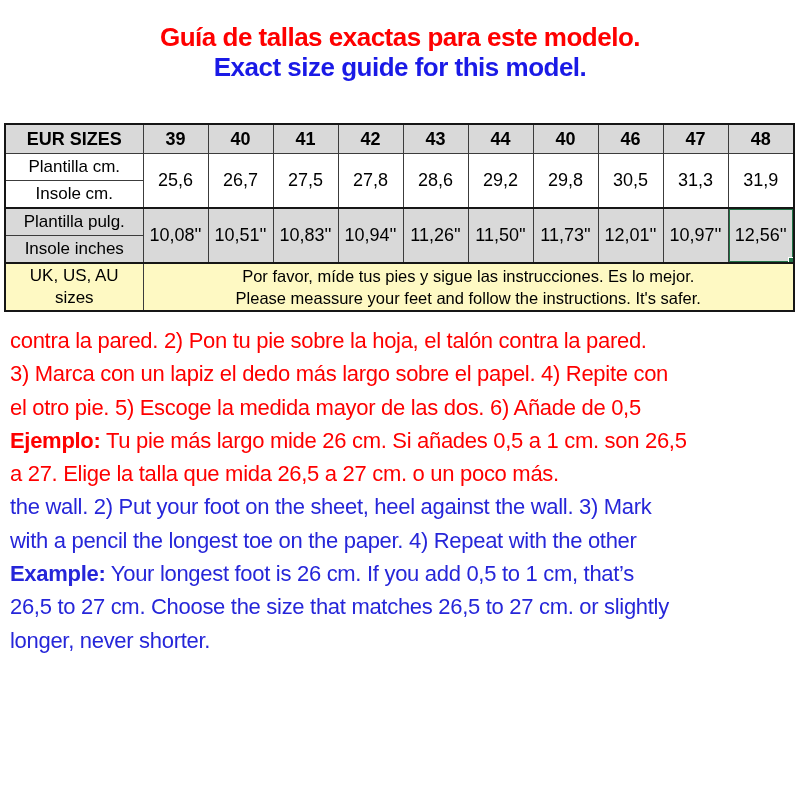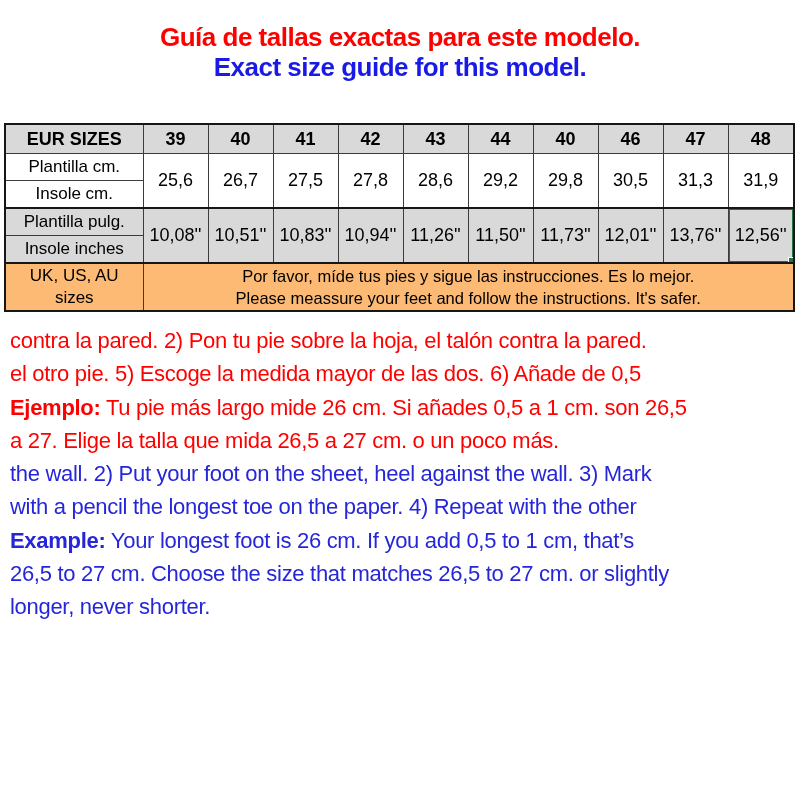--- a/index.html
+++ b/index.html
@@ -15,21 +15,21 @@
   table.size-table{border-collapse:collapse;table-layout:fixed;width:791px;margin-left:4px;
     border:2px solid #161616;font-size:18px;margin-top:41px;}
   table.size-table td{border:1px solid #3c3c3c;text-align:center;vertical-align:middle;
     padding:0;overflow:hidden;white-space:nowrap;}
   td.label{text-align:left;padding-left:5px;font-size:17px;}
   tr.r-header td{background:var(--table-gray,#d9d9d9);font-weight:bold;height:28px;}
   tr.r-header td.label{font-size:18px;}
   tr.r-cm1 td, tr.r-cm2 td{height:26px;}
   tr.r-in1 td, tr.r-in2 td{height:26px;background:var(--table-gray,#d9d9d9);}
   tr.r-in1 td{border-top:2px solid #161616;}
-  tr.r-uk td{border-top:2px solid #161616;height:46px;background:#fdba74;}
+  tr.r-uk td{border-top:2px solid #161616;height:46px;background:#fef9c3;}
   td.note{font-size:16.5px;line-height:22px;}
   td.label-uk{font-size:17px;line-height:22px;}
 
   
   td.selected{position:relative;}
   .sel-box{position:absolute;top:-1px;left:-1px;right:-1px;bottom:-1px;
     border:2px solid var(--selection-green,#217346);pointer-events:none;}
   .sel-box::after{content:"";position:absolute;right:-4px;bottom:-4px;width:6px;height:6px;
     background:var(--selection-green,#217346);border:1px solid #fff;}
 
@@ -99,21 +99,21 @@
       <tr class="r-in1">
         <td class="label">Plantilla pulg.</td>
         <td rowspan="2">10,08''</td>
         <td rowspan="2">10,51''</td>
         <td rowspan="2">10,83''</td>
         <td rowspan="2">10,94''</td>
         <td rowspan="2">11,26''</td>
         <td rowspan="2">11,50''</td>
         <td rowspan="2">11,73''</td>
         <td rowspan="2">12,01''</td>
-        <td rowspan="2">13,76''</td>
+        <td rowspan="2">10,97''</td>
         <td rowspan="2" class="selected">
           <span>12,56''</span>
           <div class="sel-box"></div>
         </td>
       </tr>
       <tr class="r-in2">
         <td class="label">Insole inches</td>
       </tr>
 
       <tr class="r-uk">
@@ -125,20 +125,21 @@
           <div>Por favor, míde tus pies y sigue las instrucciones. Es lo mejor.</div>
           <div>Please meassure your feet and follow the instructions. It's safer.</div>
         </td>
       </tr>
     </tbody>
   </table>
 
   <div class="body-text">
     <div class="para red">
         <div class="tline"><span>contra la pared. 2) Pon tu pie sobre la hoja, el talón contra la pared.</span></div>
+        <div class="tline"><span>3) Marca con un lapiz el dedo más largo sobre el papel. 4) Repite con</span></div>
         <div class="tline"><span>el otro pie. 5) Escoge la medida mayor de las dos. 6) Añade de 0,5</span></div>
         <div class="tline"><span class="b">Ejemplo:</span><span> Tu pie más largo mide 26 cm. Si añades 0,5 a 1 cm. son 26,5</span></div>
         <div class="tline"><span>a 27. Elige la talla que mida 26,5 a 27 cm. o un poco más.</span></div>
       </div>
     <div class="para blue">
         <div class="tline"><span>the wall. 2) Put your foot on the sheet, heel against the wall. 3) Mark</span></div>
         <div class="tline"><span>with a pencil the longest toe on the paper. 4) Repeat with the other</span></div>
         <div class="tline"><span class="b">Example:</span><span> Your longest foot is 26 cm. If you add 0,5 to 1 cm, that’s</span></div>
         <div class="tline"><span>26,5 to 27 cm. Choose the size that matches 26,5 to 27 cm. or slightly</span></div>
         <div class="tline"><span>longer, never shorter.</span></div>

